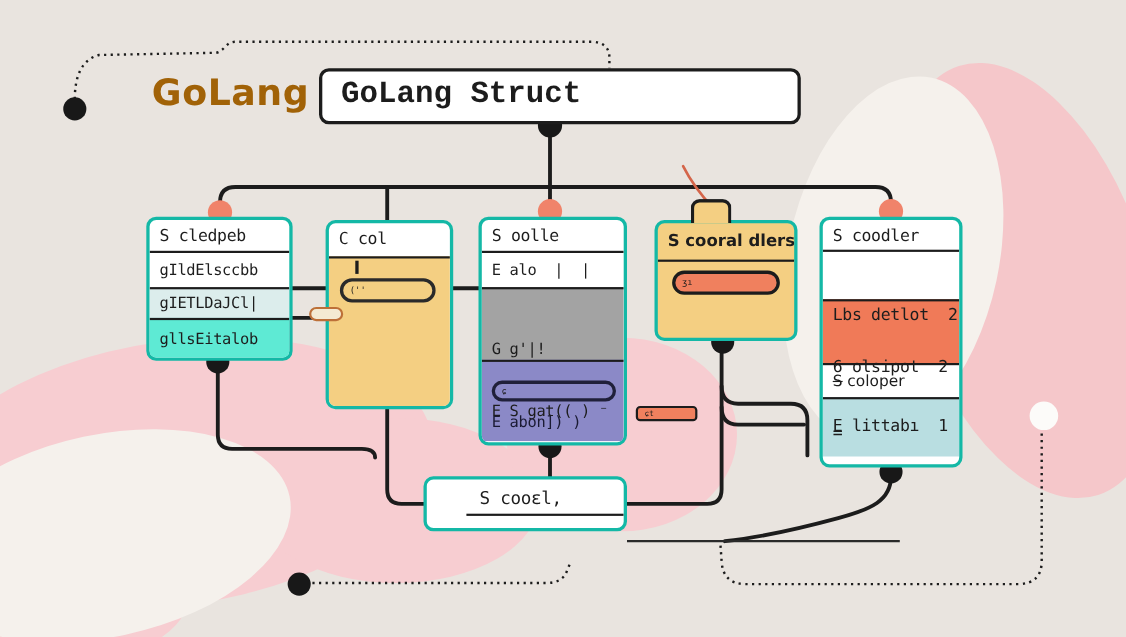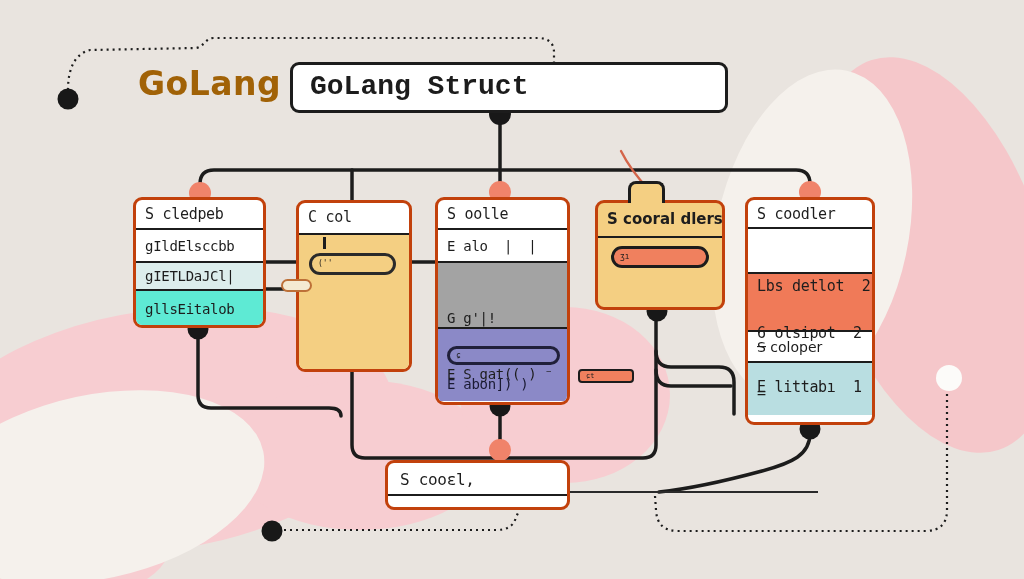--- a/index.html
+++ b/index.html
@@ -1,20 +1,20 @@
 <!DOCTYPE html>
 <html><head>
 <meta charset="utf-8">
 <style>
   html,body{margin:0;padding:0;}
   body{width:1024px;height:579px;position:relative;overflow:hidden;
        background:#e9e4df;font-family:"DejaVu Sans Mono",monospace;color:#1d1d1d;}
   .layer{position:absolute;left:0;top:0;width:1024px;height:579px;}
   svg.layer{z-index:1;}
-  .box{position:absolute;box-sizing:border-box;background:#fff;border:3px solid #c2410c;
+  .box{position:absolute;box-sizing:border-box;background:#fff;border:3px solid #14b8a6;
        border-radius:9px;overflow:hidden;z-index:2;}
   .row{box-sizing:border-box;padding:4px 0 0 9px;font-size:14px;line-height:1.35;
        letter-spacing:-0.3px;white-space:pre;}
   .row.sep{border-top:2.5px solid #1c1c1c;}
   .hdr{font-size:15px;padding-top:4px;}
   .big-label{position:absolute;left:138px;top:64px;font-family:"DejaVu Sans",sans-serif;
        font-weight:700;font-size:33px;letter-spacing:0.5px;color:#a16207;z-index:2;}
   .title-box{position:absolute;left:290px;top:62px;width:438px;height:51px;box-sizing:border-box;
        background:#fff;border:3.5px solid #1c1c1c;border-radius:9px;z-index:2;
        font-family:Liberation Mono, monospace;font-weight:700;font-size:28px;
@@ -133,16 +133,16 @@
   <div class="row sep" style="height:58px;background:#f07a58;padding-top:8px;font-size:15px;">
     <span class="w2l">6 olsipot  2</span>
     <span class="w2l">=</span>
   </div>
   <div class="row sep" style="height:31px;font-family:'DejaVu Sans',sans-serif;letter-spacing:0;padding-top:6px;">S coloper</div>
   <div class="row sep" style="height:54px;background:#b9dee1;padding-top:14px;font-size:15px;">E littabı  1</div>
 </div>
 
 <div class="pill" style="left:578px;top:369px;width:56px;height:14px;border:2px solid #1c1c1c;border-radius:4px;background:#f0805e;font-size:7px;">ɕt</div>
 
-<div class="box" style="left:385px;top:460px;width:185px;height:50px;">
+<div class="box" style="left:385px;top:433px;width:185px;height:50px;padding-left:36px;">
   <div class="row hdr" style="height:31px;font-size:16px;padding-left:12px;padding-top:6px;">S cooεl,</div>
   <div class="row sep" style="height:13px;"></div>
 </div>
 
 </body></html>

